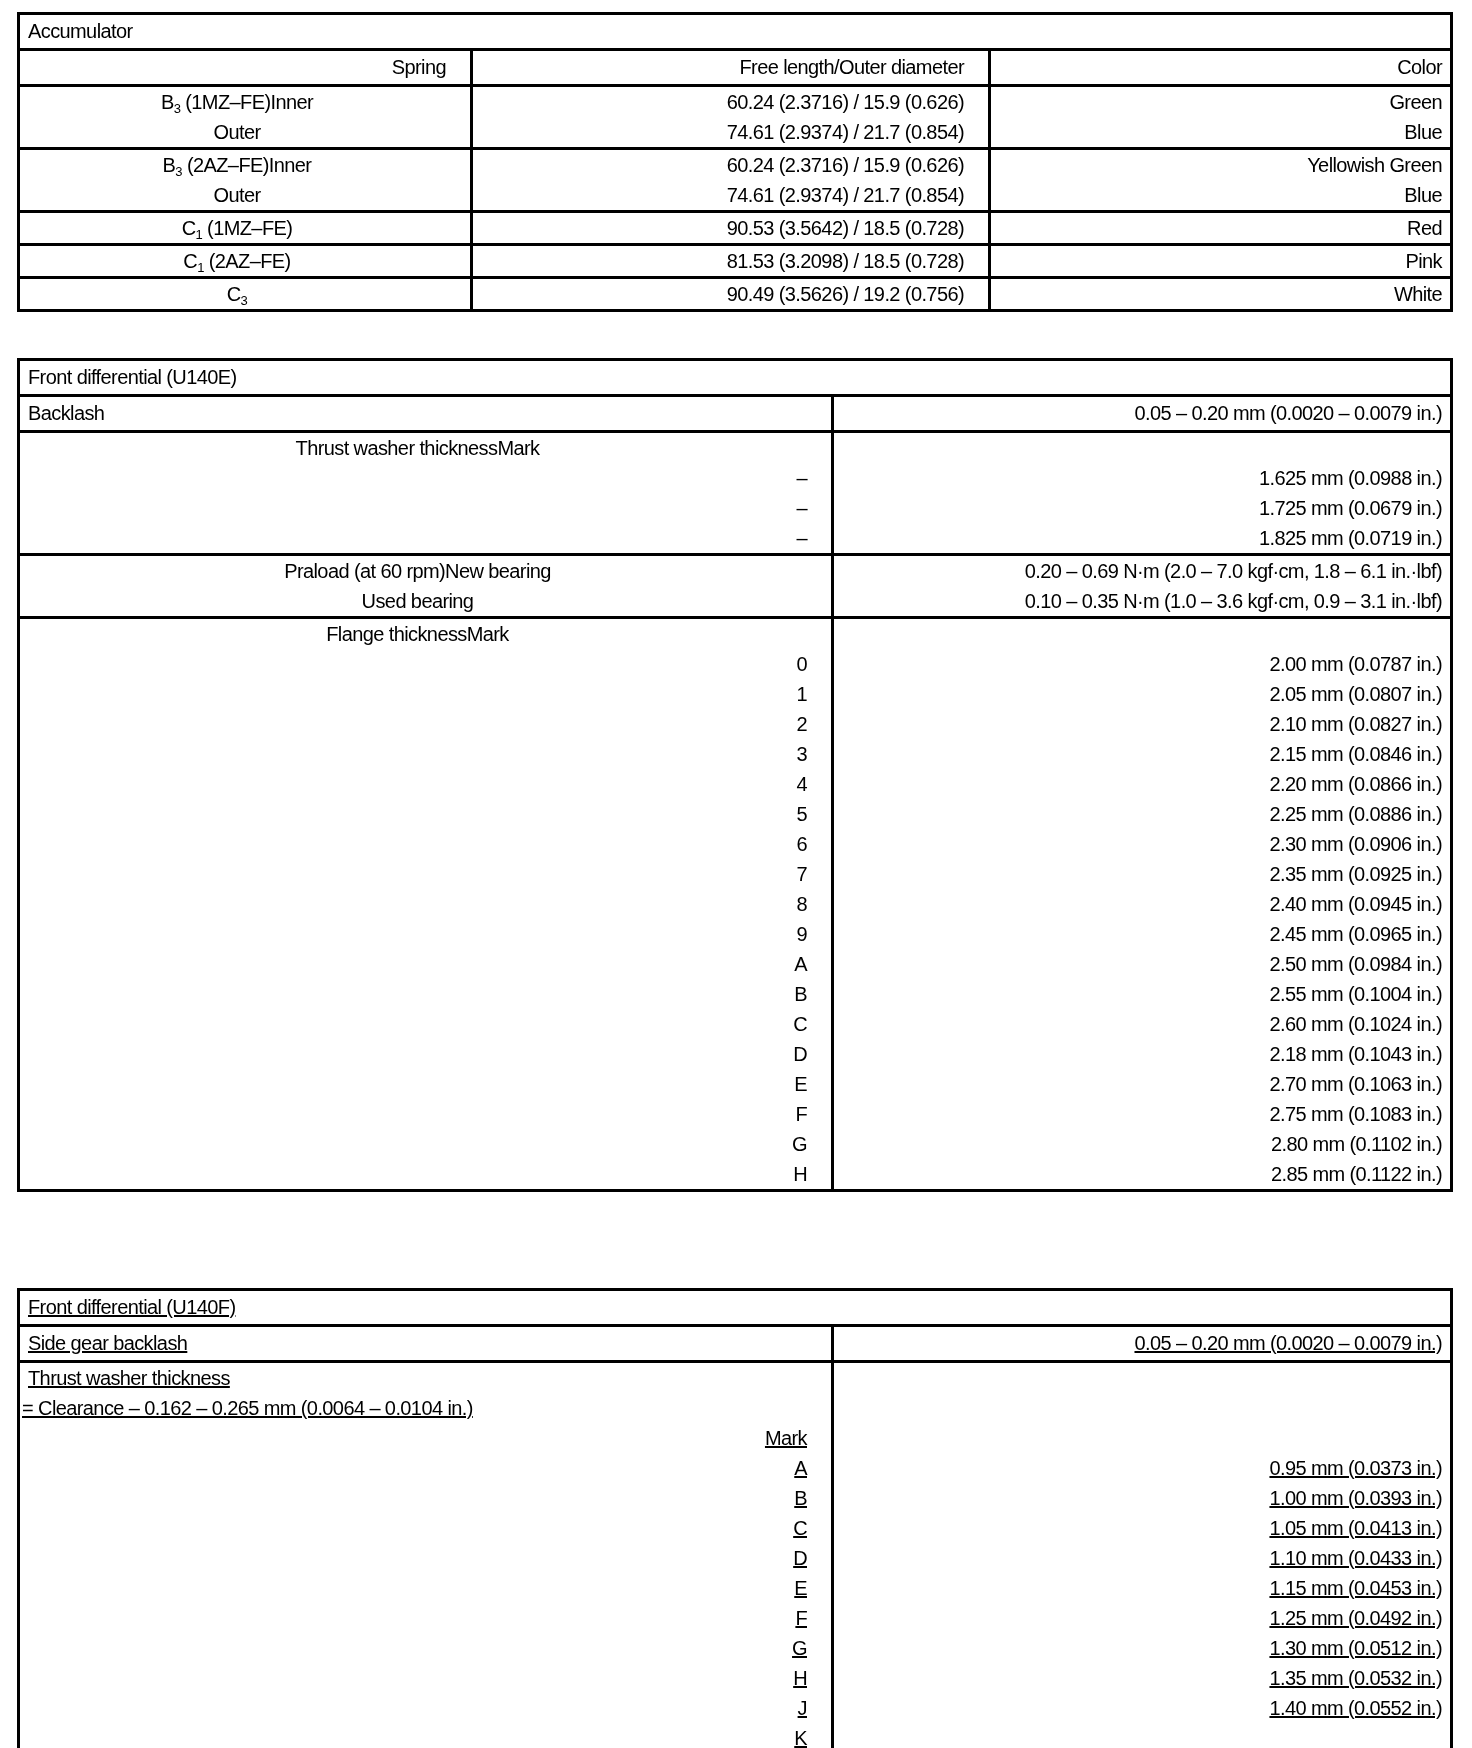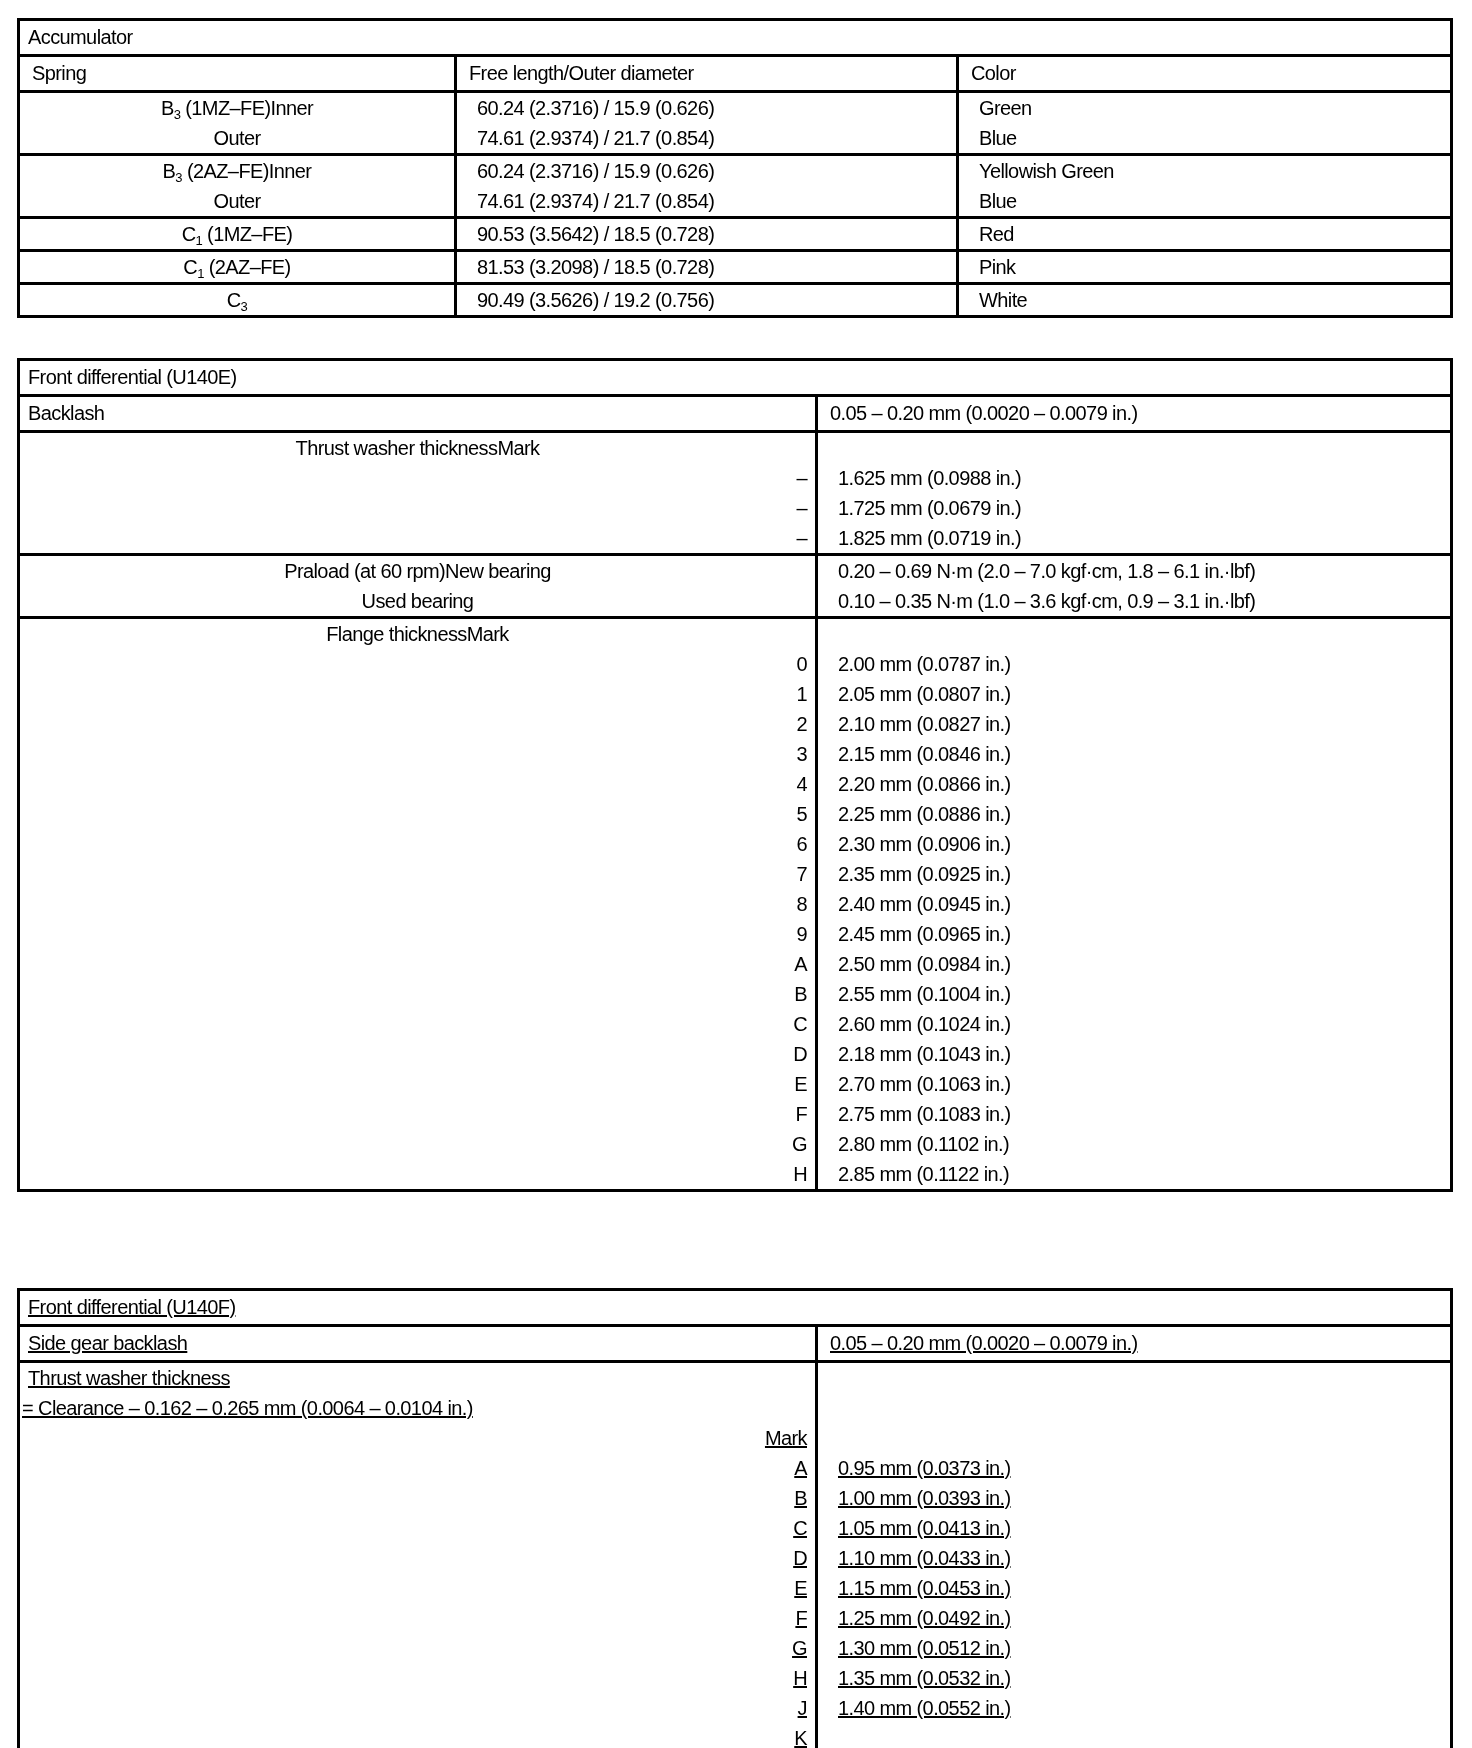--- a/index.html
+++ b/index.html
@@ -8,29 +8,29 @@
     font-family: "Liberation Sans", sans-serif; color: #000;
     font-size: 20px; letter-spacing: -0.6px;
   }
   .tbl {
     position: absolute; left: 17px; width: 1436px;
     border: 3px solid #000; box-sizing: border-box;
   }
   .row { display: flex; border-top: 3px solid #000; box-sizing: border-box; }
   .row.first { border-top: none; }
   .cell { box-sizing: border-box; padding: 0 8px; }
-  .cell + .cell { border-left: 3px solid #000; }
+  .cell + .cell { border-left: 3px solid #000; margin-left: 16px; }
   .line { height: 30px; line-height: 30px; white-space: nowrap; }
-  .center { text-align: left; padding-left: 12px; }
+  .center { text-align: right; }
   .right { text-align: right; }
   .split { display: flex; justify-content: center; }
   sub { font-size: 13px; vertical-align: -4px; line-height: 0; }
 
   
-  #acc { top: 18px; }
+  #acc { top: 12px; }
   #acc .c1 { width: 434px; }
   #acc .c2 { width: 502px; }
   #acc .c3 { flex: 1; }
 
   
   .diff .c1 { width: 795px; }
   .diff .c2 { flex: 1; }
   #diffE { top: 358px; }
   #diffF { top: 1288px; text-decoration: underline; }
   .title-line { height: 33px; line-height: 33px; }

